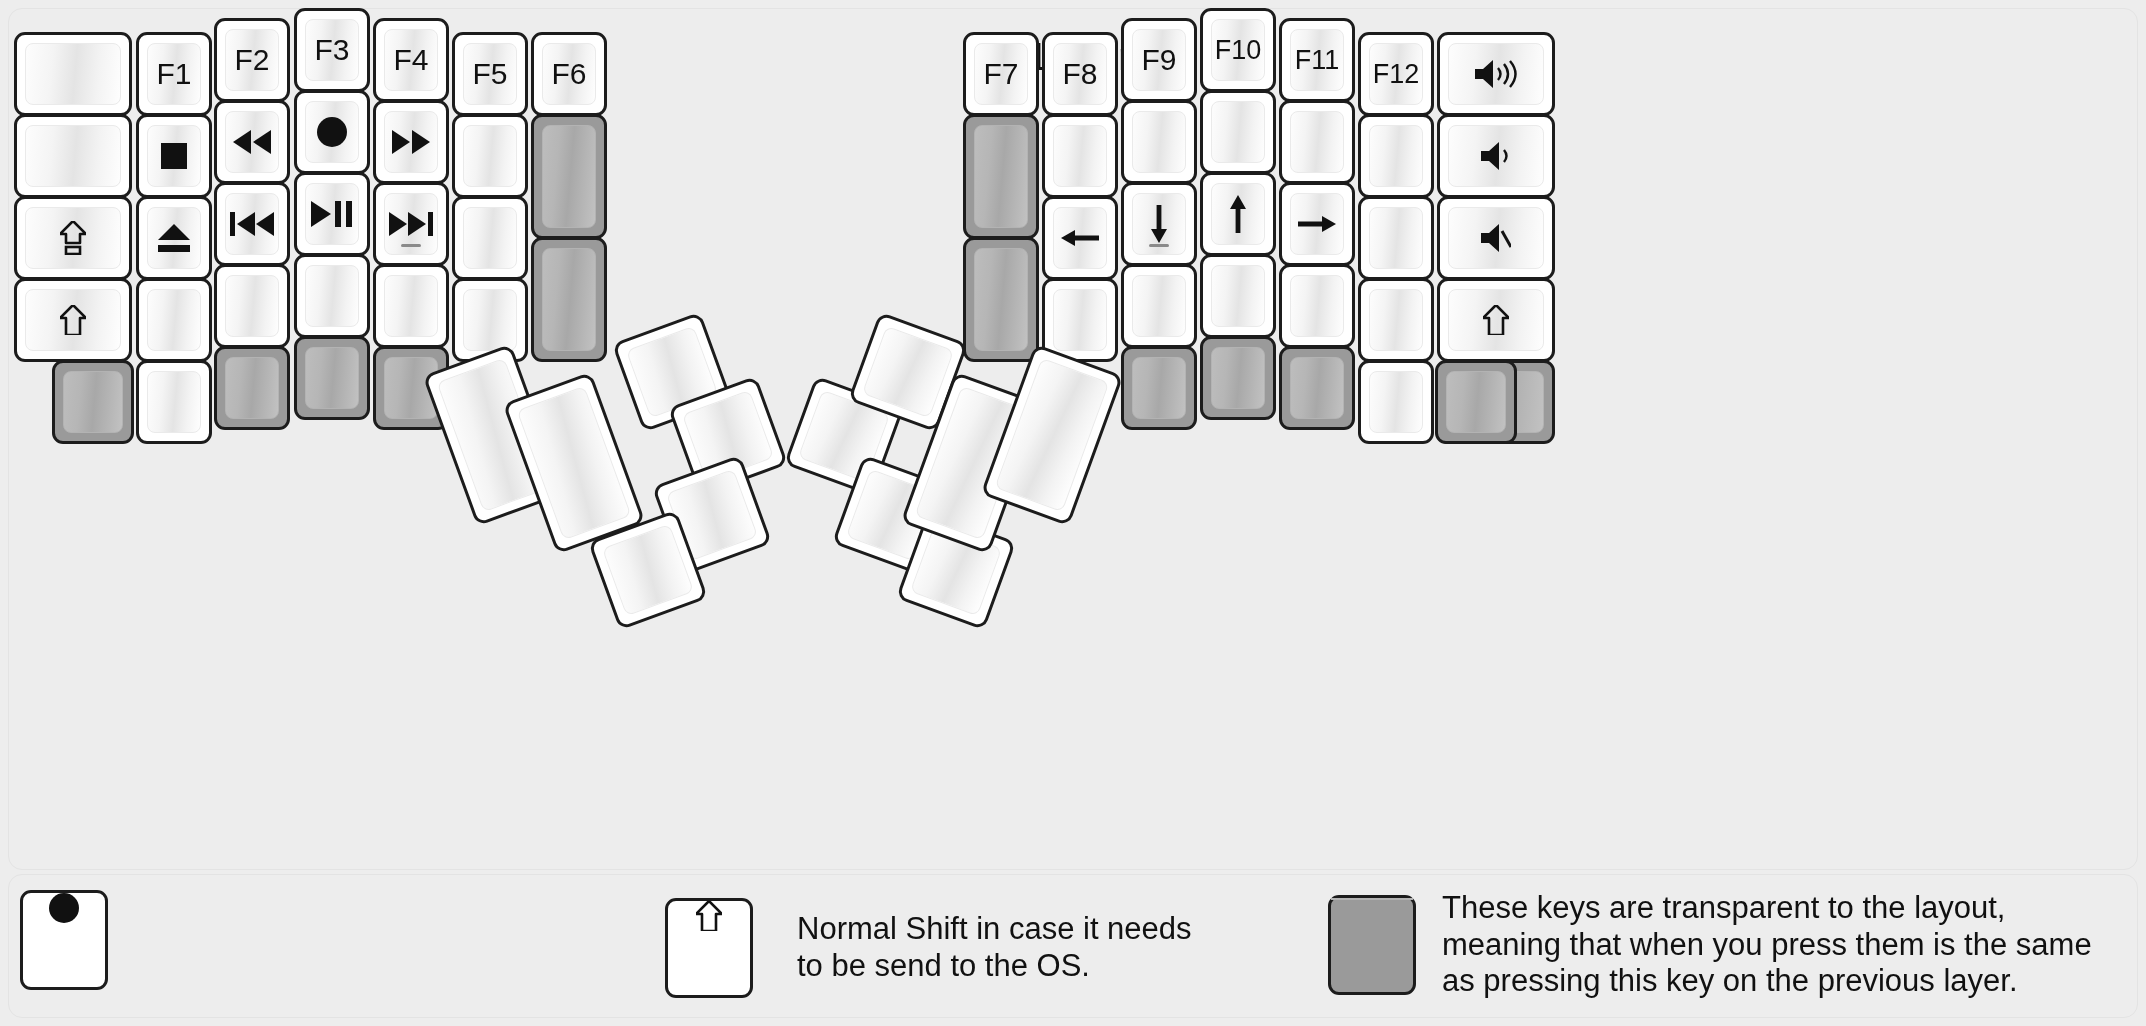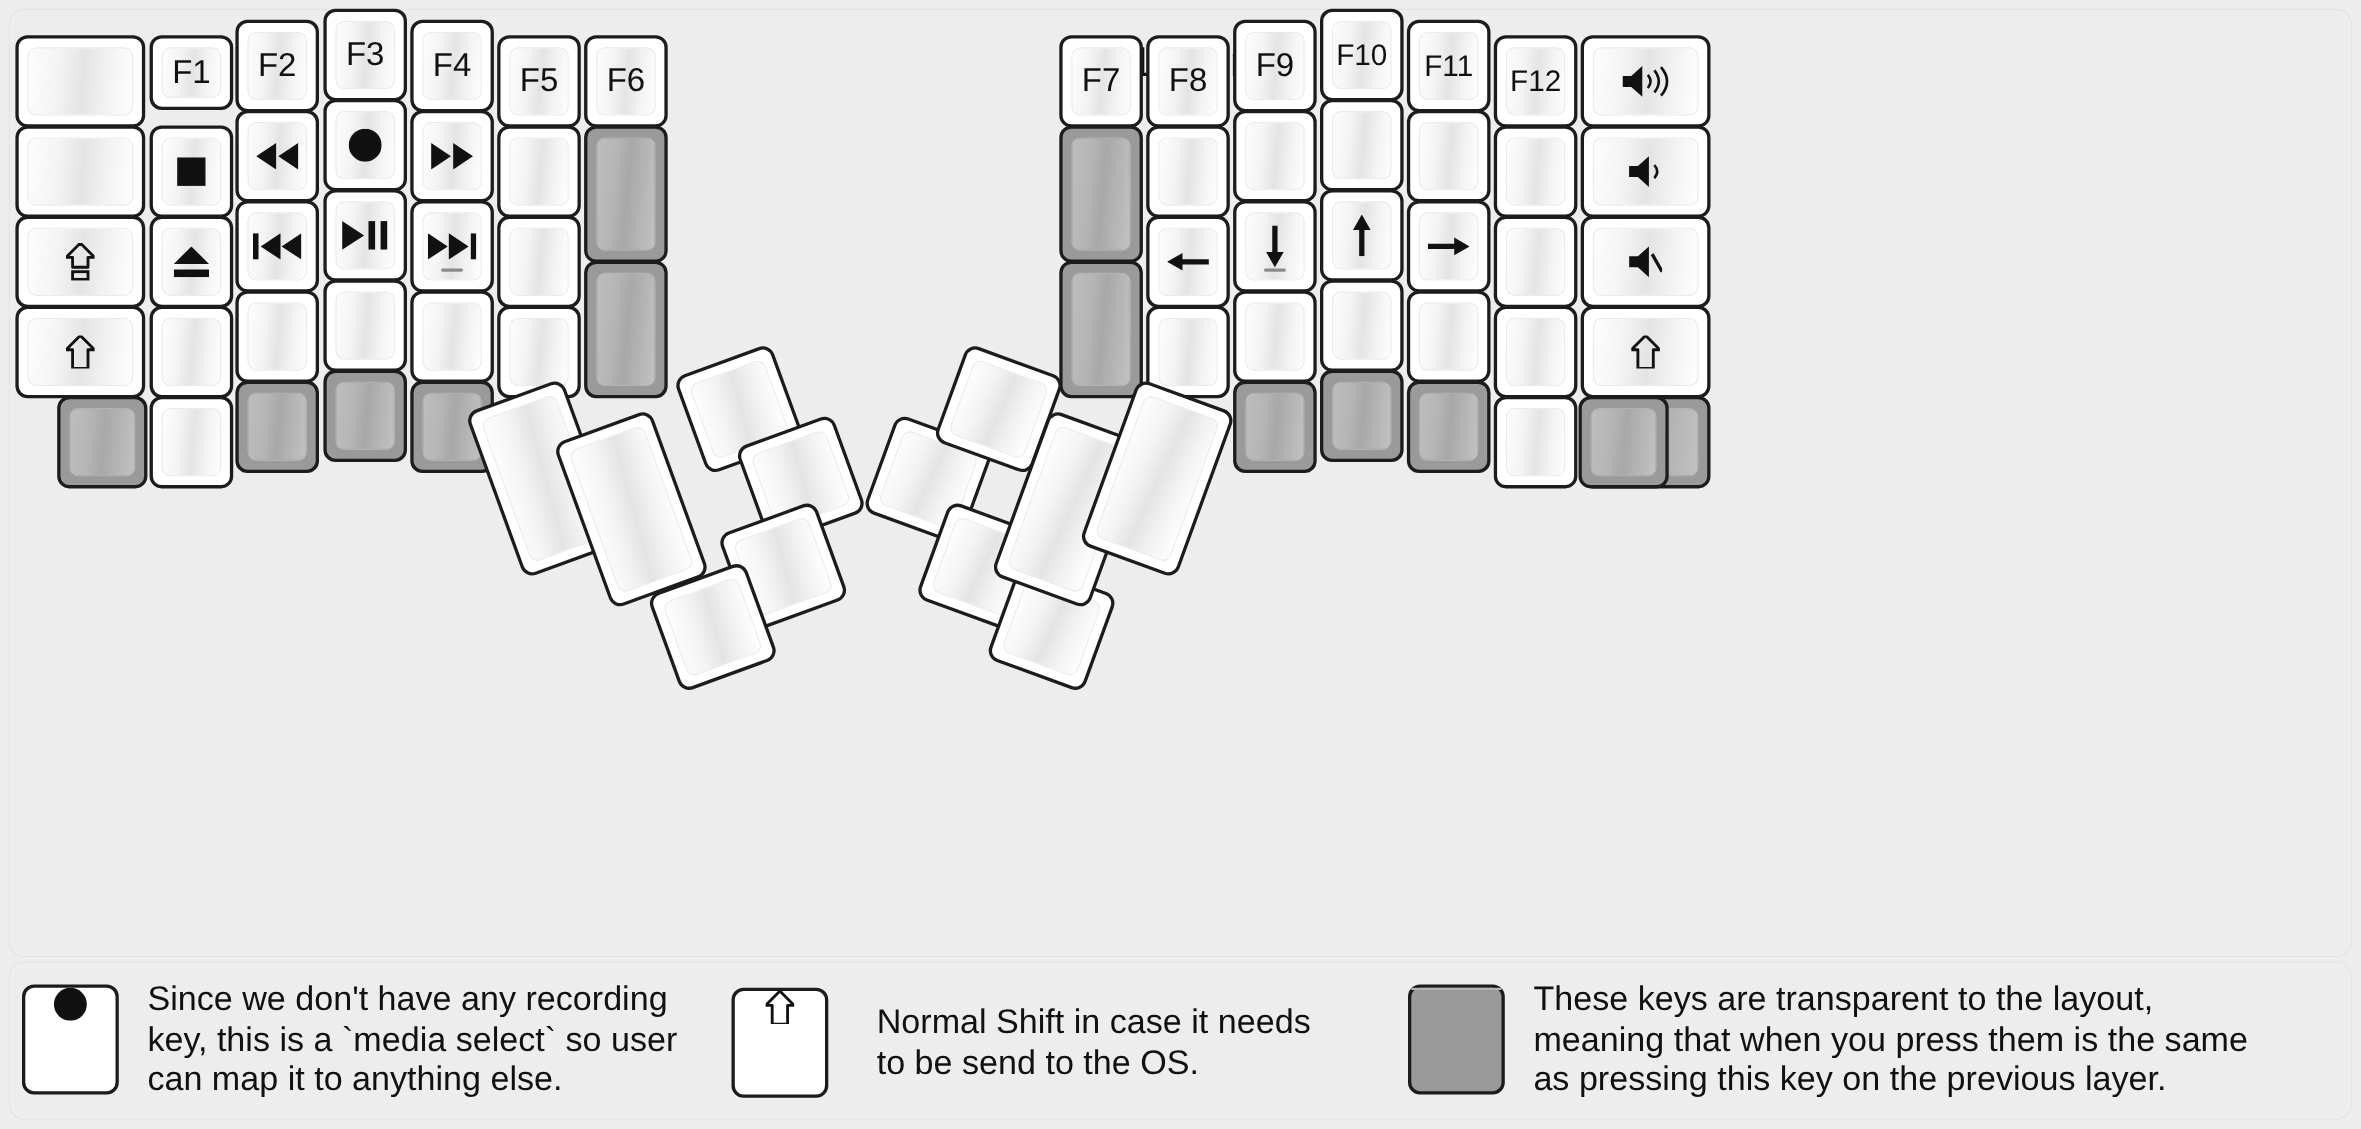--- a/index.html
+++ b/index.html
@@ -106,21 +106,21 @@
       </div>
       <div class="key" style="left: 14px; top: 278px; width: 118px; height: 84px;">
         <div class="cap">
           <span class="lbl glyph">
             <svg width="26" height="30" viewBox="0 0 26 30" fill="#111">
               <path d="M13 0 L26 13 L20 13 L20 30 L6 30 L6 13 L0 13 Z" fill="none" stroke="#111" stroke-width="2.6" stroke-linejoin="round"></path>
             </svg>
           </span>
         </div>
       </div>
-      <div class="key" style="left: 136px; top: 32px; width: 76px; height: 68px;">
+      <div class="key" style="left: 136px; top: 32px; width: 76px; height: 84px;">
         <div class="cap">
           <span class="lbl">F1</span>
         </div>
       </div>
       <div class="key" style="left: 136px; top: 114px; width: 76px; height: 84px;">
         <div class="cap">
           <span class="lbl glyph">
             <svg width="26" height="26" viewBox="0 0 26 26" fill="#111">
               <rect x="0" y="0" width="26" height="26"></rect>
             </svg>
@@ -479,38 +479,35 @@
       <div class="legend-item" style="left: 20px; top: 890px;">
         <div class="legend-key">
           <div class="cap">
             <span class="lbl glyph">
               <svg width="30" height="30" viewBox="0 0 30 30" fill="#111">
                 <circle cx="15" cy="15" r="15"></circle>
               </svg>
             </span>
           </div>
         </div>
-        <div class="legend-text">Since we don't have any recording
-key, this is a `media select` so user
-can map it to anything else.</div>
       </div>
       <div class="legend-item" style="left: 665px; top: 898px; gap: 18px;">
         <div class="legend-key">
           <div class="cap">
             <span class="lbl glyph">
               <svg width="26" height="30" viewBox="0 0 26 30" fill="#111">
                 <path d="M13 0 L26 13 L20 13 L20 30 L6 30 L6 13 L0 13 Z" fill="none" stroke="#111" stroke-width="2.6" stroke-linejoin="round"></path>
               </svg>
             </span>
           </div>
         </div>
         <div class="legend-text">Normal Shift in case it needs
 to be send to the OS.</div>
       </div>
-      <div class="legend-item" style="left: 1280px; top: 890px; justify-content: flex-end;">
+      <div class="legend-item" style="left: 1328px; top: 890px; justify-content: flex-end;">
         <div class="legend-key trans">
           <div class="cap"></div>
         </div>
         <div class="legend-text">These keys are transparent to the layout,
 meaning that when you press them is the same
 as pressing this key on the previous layer.</div>
       </div>
     </div>
 </div>
 

